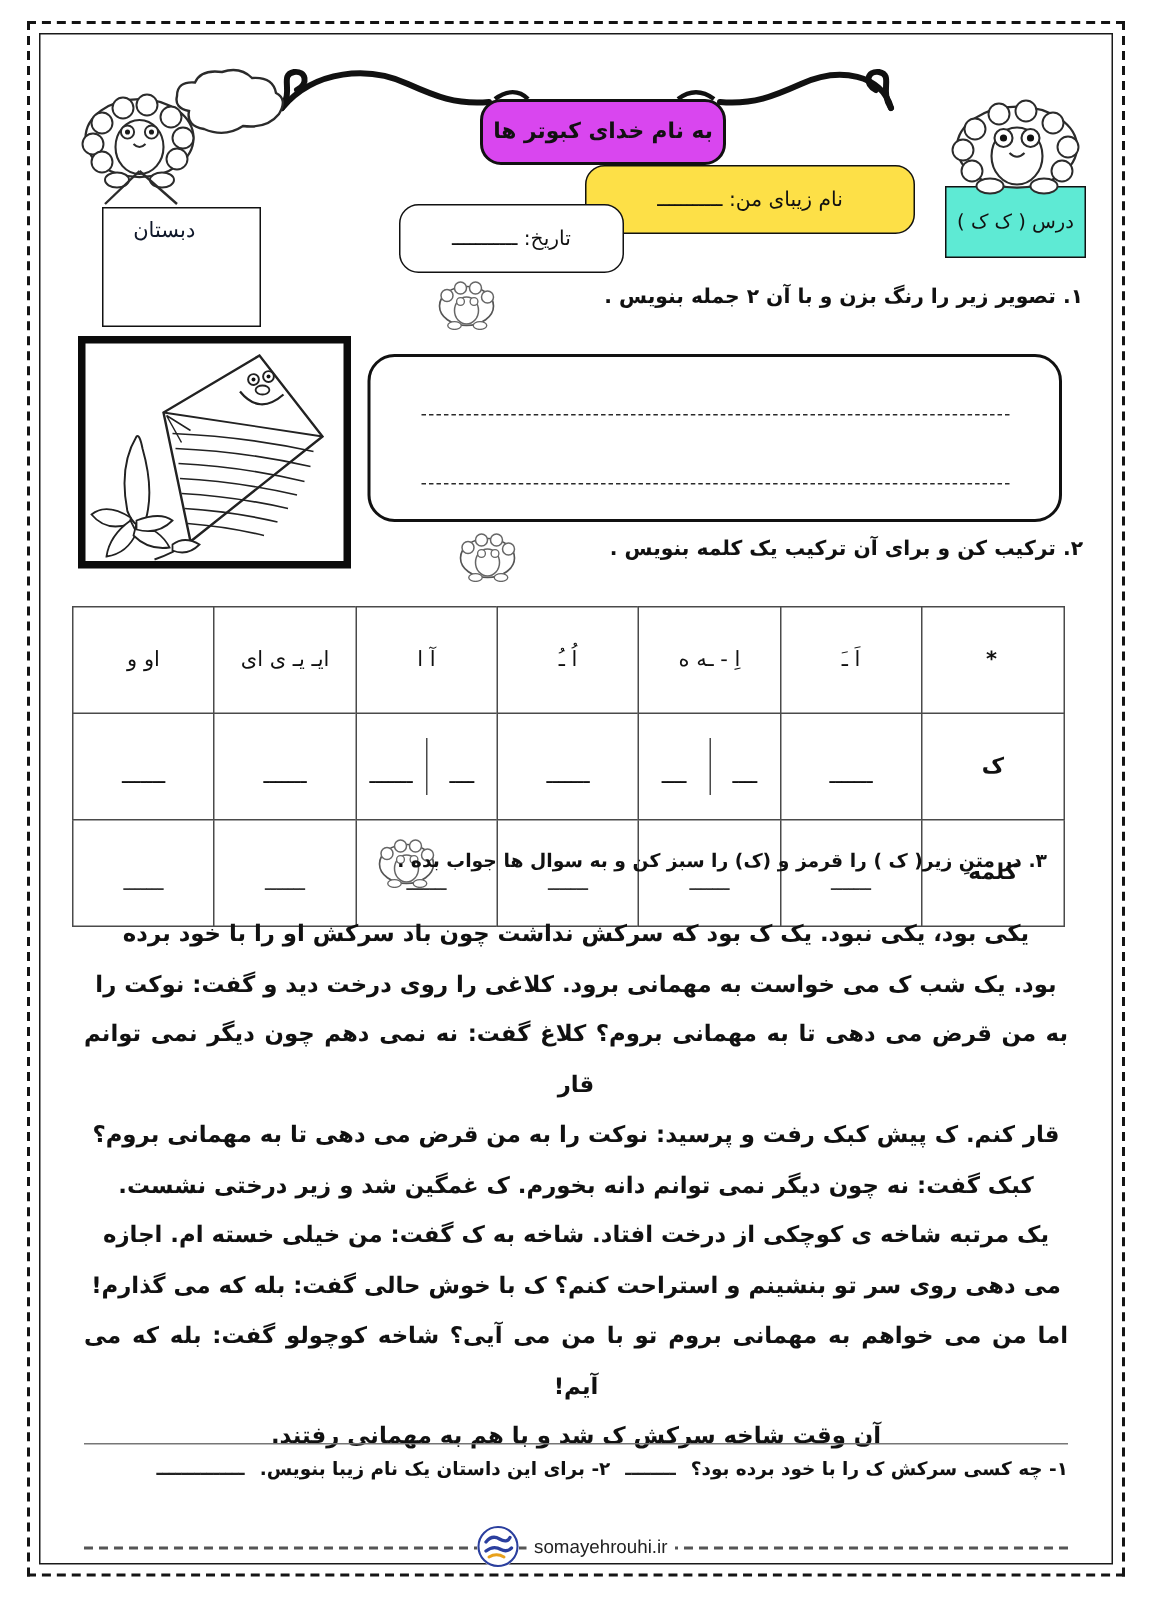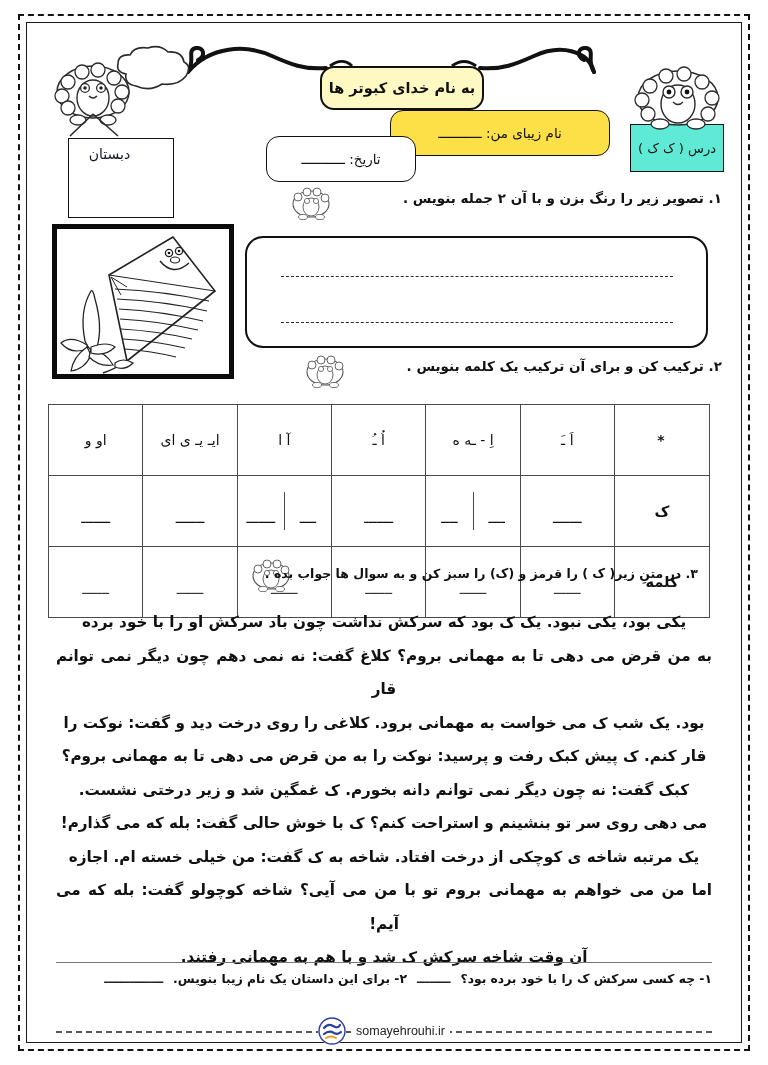--- a/index.html
+++ b/index.html
@@ -49,21 +49,21 @@
     position: absolute;
     left: 150px; top: 12px;
     width: 420px; height: 62px;
   }
   .title-badge {
     position: absolute;
     left: 290px; top: 40px;
     width: 160px; height: 40px;
     border: 2.2px solid #111;
     border-radius: 14px;
-    background: #fef9c3;
+    background: #d946ef;
     display: flex;
     align-items: center;
     justify-content: center;
     font-size: 14.5px;
     font-weight: 600;
     color: #111;
     z-index: 4;
   }
 
   
@@ -569,26 +569,26 @@
     <ellipse cx="23" cy="21" rx="8" ry="9" fill="#fff" stroke="#666" stroke-width="1"></ellipse>
     <circle cx="19" cy="15" r="2.6" fill="#fff" stroke="#666" stroke-width="0.9"></circle>
     <circle cx="28" cy="15" r="2.6" fill="#fff" stroke="#666" stroke-width="0.9"></circle>
     <ellipse cx="15" cy="31" rx="4.5" ry="2.6" fill="#fff" stroke="#666" stroke-width="0.9"></ellipse>
     <ellipse cx="32" cy="31" rx="4.5" ry="2.6" fill="#fff" stroke="#666" stroke-width="0.9"></ellipse>
   </svg>
   <div class="q3-line">۳. در متنِ زیر( ک ) را قرمز و (ک) را سبز کن و به سوال ها جواب بده .</div>
 
   <div class="story">
     <p>یکی بود، یکی نبود. یک ک بود که سرکش نداشت چون باد سرکش او را با خود برده</p>
+    <p>بود. یک شب ک می خواست به مهمانی برود. کلاغی را روی درخت دید و گفت: نوکت را</p>
     <p>به من قرض می دهی تا به مهمانی بروم؟ کلاغ گفت: نه نمی دهم چون دیگر نمی توانم قار</p>
-    <p>بود. یک شب ک می خواست به مهمانی برود. کلاغی را روی درخت دید و گفت: نوکت را</p>
     <p>قار کنم. ک پیش کبک رفت و پرسید: نوکت را به من قرض می دهی تا به مهمانی بروم؟</p>
     <p>کبک گفت: نه چون دیگر نمی توانم دانه بخورم. ک غمگین شد و زیر درختی نشست.</p>
+    <p>یک مرتبه شاخه ی کوچکی از درخت افتاد. شاخه به ک گفت: من خیلی خسته ام. اجازه</p>
     <p>می دهی روی سر تو بنشینم و استراحت کنم؟ ک با خوش حالی گفت: بله که می گذارم!</p>
-    <p>یک مرتبه شاخه ی کوچکی از درخت افتاد. شاخه به ک گفت: من خیلی خسته ام. اجازه</p>
     <p>اما من می خواهم به مهمانی بروم تو با من می آیی؟ شاخه کوچولو گفت: بله که می آیم!</p>
     <p>آن وقت شاخه سرکش ک شد و با هم به مهمانی رفتند.</p>
   </div>
 
   <div class="bottom-rule"></div>
   <div class="bottom-qs">
     <span>۱- چه کسی سرکش ک را با خود برده بود؟</span>
     <span class="bq-dash">ــــــــ</span>
     <span>۲- برای این داستان یک نام زیبا بنویس.</span>
     <span class="bq-dash">ــــــــــــــ</span>

